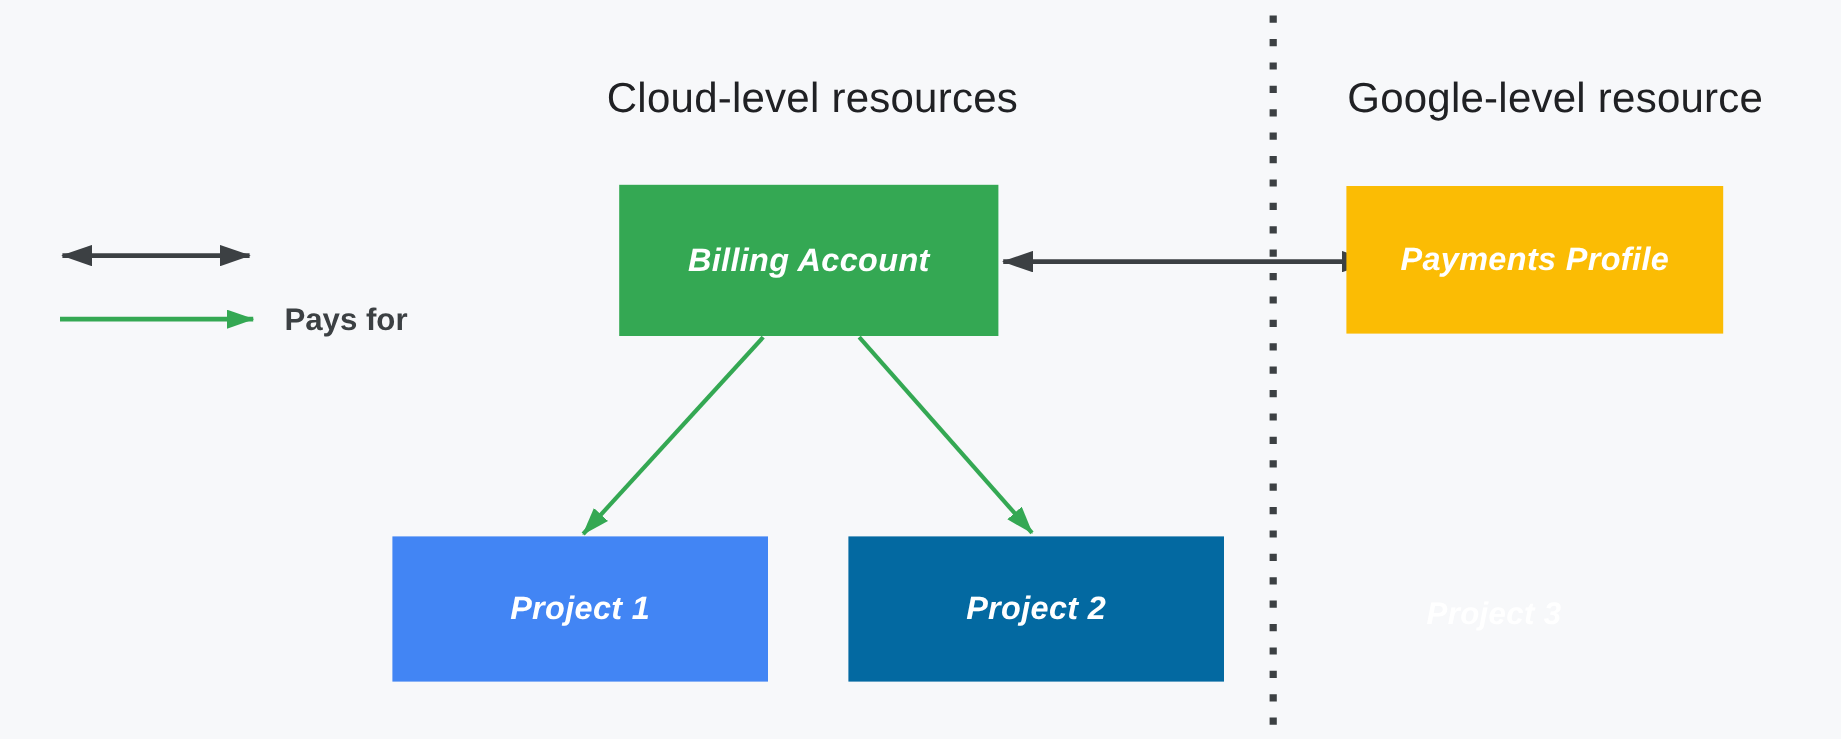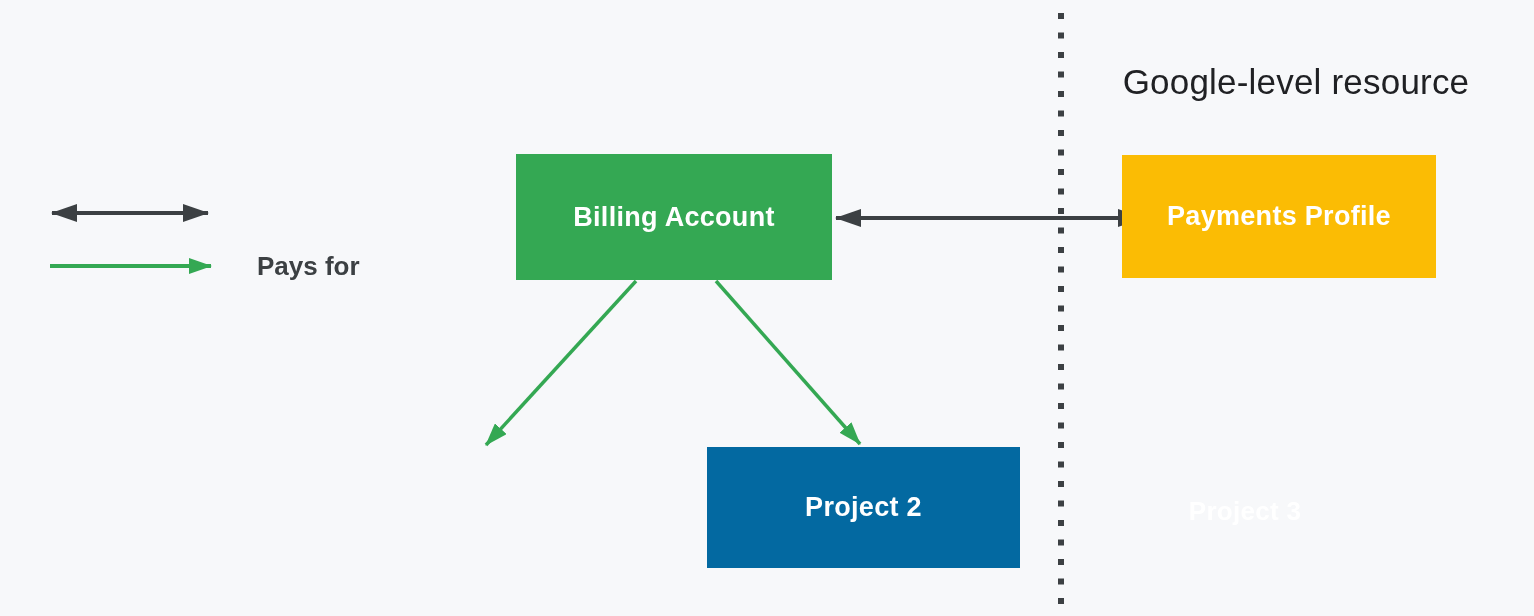--- a/index.html
+++ b/index.html
@@ -41,32 +41,33 @@
     position: absolute;
     left: 237px;
     height: 34px;
     line-height: 34px;
     font-size: 26px;
     font-weight: 700;
     color: #3C4043;
     white-space: nowrap;
   }
   .legend-label.linked { top: 196px; }
-  .legend-label.pays   { top: 249px; margin-left: 20px; }
+  .legend-label.pays   { top: 249px; }
 
   .node {
     position: absolute;
     display: flex;
     align-items: center;
     justify-content: center;
     color: #FFFFFF;
     font-size: 27px;
     font-weight: 700;
     letter-spacing: 0.3px;
     white-space: nowrap;
+    font-style: italic;
   }
   .node.billing  { left: 516px;  top: 154px; width: 316px; height: 126px; background: #34A853; }
   .node.payments { left: 1122px; top: 155px; width: 314px; height: 123px; background: #FBBC04; }
   .node.project1 { left: 327px;  top: 447px; width: 313px; height: 121px; background: #4285F4; }
   .node.project2 { left: 707px;  top: 447px; width: 313px; height: 121px; background: #0369a1; }
   .node.project3 {
     left: 1095px; top: 481px; width: 300px; height: 60px;
     background: transparent;
     color: #FFFFFF;
     font-size: 26px;
@@ -91,22 +92,24 @@
 
     <line x1="52" y1="213" x2="208" y2="213" stroke="#3C4043" stroke-width="4" marker-start="url(#head-dark)" marker-end="url(#head-dark)"></line>
     <line x1="50" y1="266" x2="211" y2="266" stroke="#34A853" stroke-width="4" marker-end="url(#head-green)"></line>
 
     <line x1="836" y1="218" x2="1143" y2="218" stroke="#3C4043" stroke-width="4" marker-start="url(#head-dark)" marker-end="url(#head-dark)"></line>
 
     <line x1="636" y1="281" x2="486" y2="445" stroke="#34A853" stroke-width="3.5" marker-end="url(#head-green)"></line>
     <line x1="716" y1="281" x2="860" y2="444" stroke="#34A853" stroke-width="3.5" marker-end="url(#head-green)"></line>
   </svg>
 
+  <div class="section-title left">Cloud-level resources</div>
   <div class="section-title right">Google-level resource</div>
 
   <div class="legend-label pays">Pays for</div>
 
   <div class="node billing">Billing Account</div>
   <div class="node payments">Payments Profile</div>
+  <div class="node project1">Project 1</div>
   <div class="node project2">Project 2</div>
   <div class="node project3">Project 3</div>
 
 </div>
 
 </body></html>

